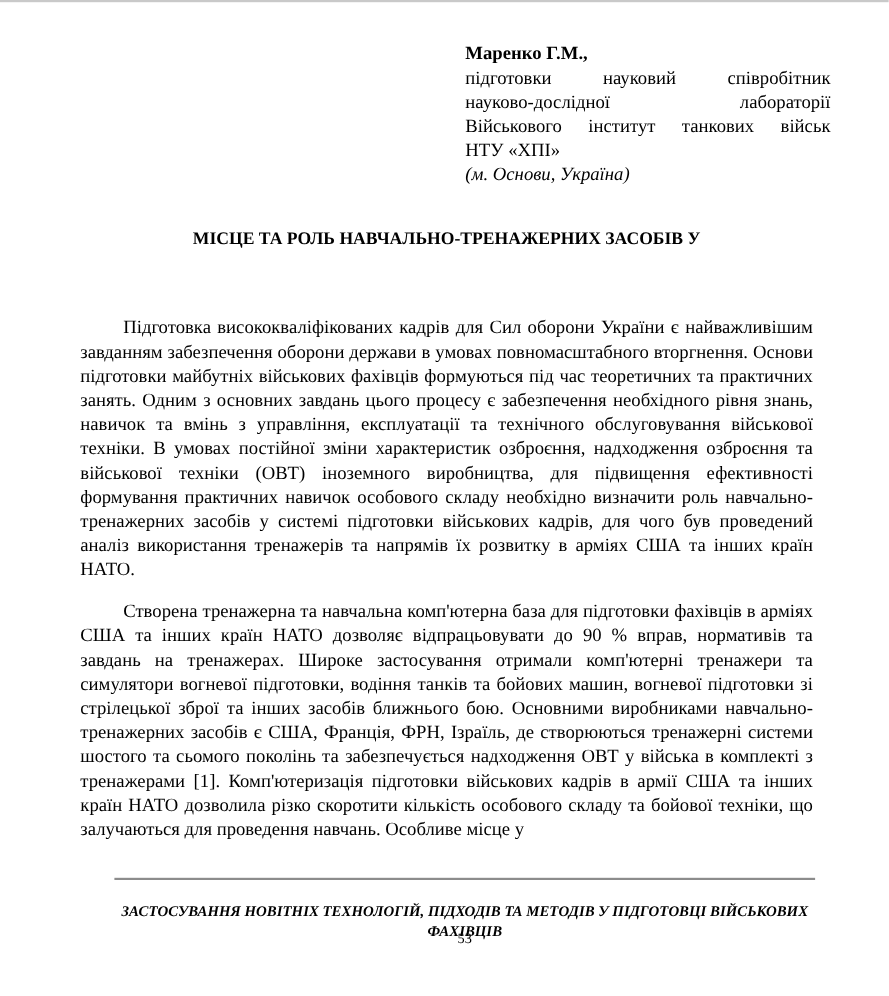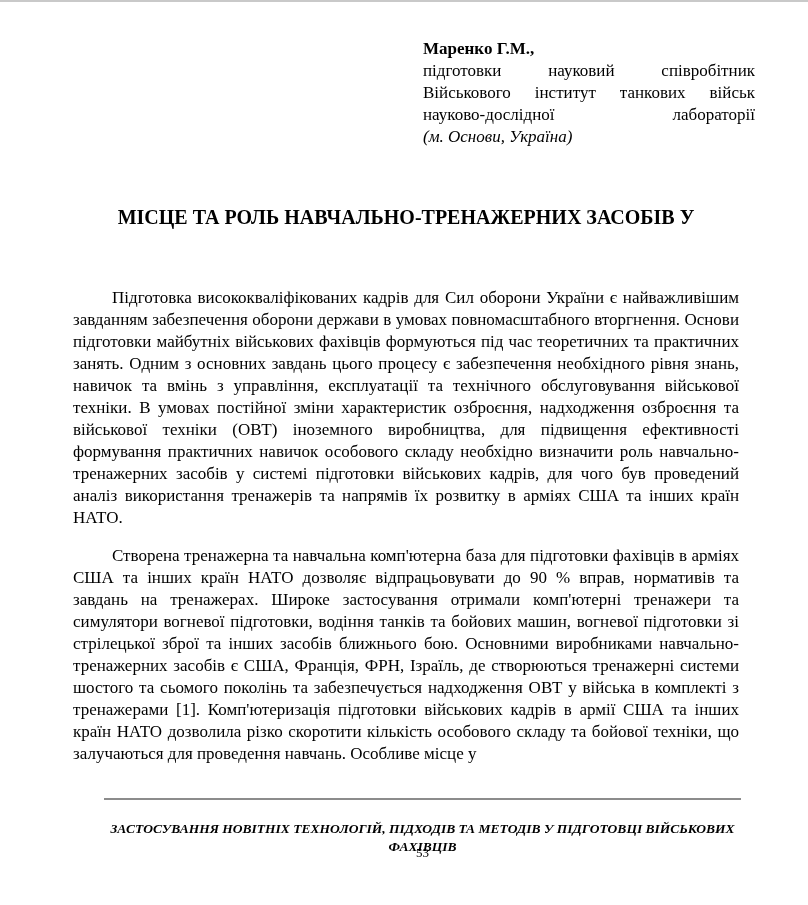--- a/index.html
+++ b/index.html
@@ -31,21 +31,21 @@
 
   
   .article-title {
     position: absolute;
     top: 204px;
     left: 57px;
     width: 698px;
     margin: 0;
     text-align: center;
     font-weight: bold;
-    font-size: 20px;
+    font-size: 16px;
     line-height: 23px;
   }
   .title-line { display: block; }
 
   
   .body-text {
     position: absolute;
     top: 269px;
     left: 57px;
     width: 698px;
@@ -86,22 +86,23 @@
   }
 </style>
 </head>
 <body>
 
 <div class="page">
 
   <div class="author-block">
     <div class="author-name">Маренко Г.М.,</div>
     <div class="aff-line just">підготовки науковий співробітник</div>
+    <div class="aff-line just">науково-дослідної лабораторії</div>
     <div class="aff-line just">Військового інститут танкових військ</div>
-    <div class="aff-line just">науково-дослідної лабораторії</div>
+    <div class="aff-line">НТУ «ХПІ»</div>
     <div class="author-location">(м. Основи, Україна)</div>
   </div>
 
   <h1 class="article-title">
     <span class="title-line">МІСЦЕ ТА РОЛЬ НАВЧАЛЬНО-ТРЕНАЖЕРНИХ ЗАСОБІВ У</span>
   </h1>
 
   <div class="body-text">
     <p>Підготовка висококваліфікованих кадрів для Сил оборони України є найважливішим завданням забезпечення оборони держави в умовах повномасштабного вторгнення. Основи підготовки майбутніх військових фахівців формуються під час теоретичних та практичних занять. Одним з основних завдань цього процесу є забезпечення необхідного рівня знань, навичок та вмінь з управління, експлуатації та технічного обслуговування військової техніки. В умовах постійної зміни характеристик озброєння, надходження озброєння та військової техніки (ОВТ) іноземного виробництва, для підвищення ефективності формування практичних навичок особового складу необхідно визначити роль навчально-тренажерних засобів у системі підготовки військових кадрів, для чого був проведений аналіз використання тренажерів та напрямів їх розвитку в арміях США та інших країн НАТО.</p>
     <p>Створена тренажерна та навчальна комп'ютерна база для підготовки фахівців в арміях США та інших країн НАТО дозволяє відпрацьовувати до 90 % вправ, нормативів та завдань на тренажерах. Широке застосування отримали комп'ютерні тренажери та симулятори вогневої підготовки, водіння танків та бойових машин, вогневої підготовки зі стрілецької зброї та інших засобів ближнього бою. Основними виробниками навчально-тренажерних засобів є США, Франція, ФРН, Ізраїль, де створюються тренажерні системи шостого та сьомого поколінь та забезпечується надходження ОВТ у війська в комплекті з тренажерами [1]. Комп'ютеризація підготовки військових кадрів в армії США та інших країн НАТО дозволила різко скоротити кількість особового складу та бойової техніки, що залучаються для проведення навчань. Особливе місце у</p>

